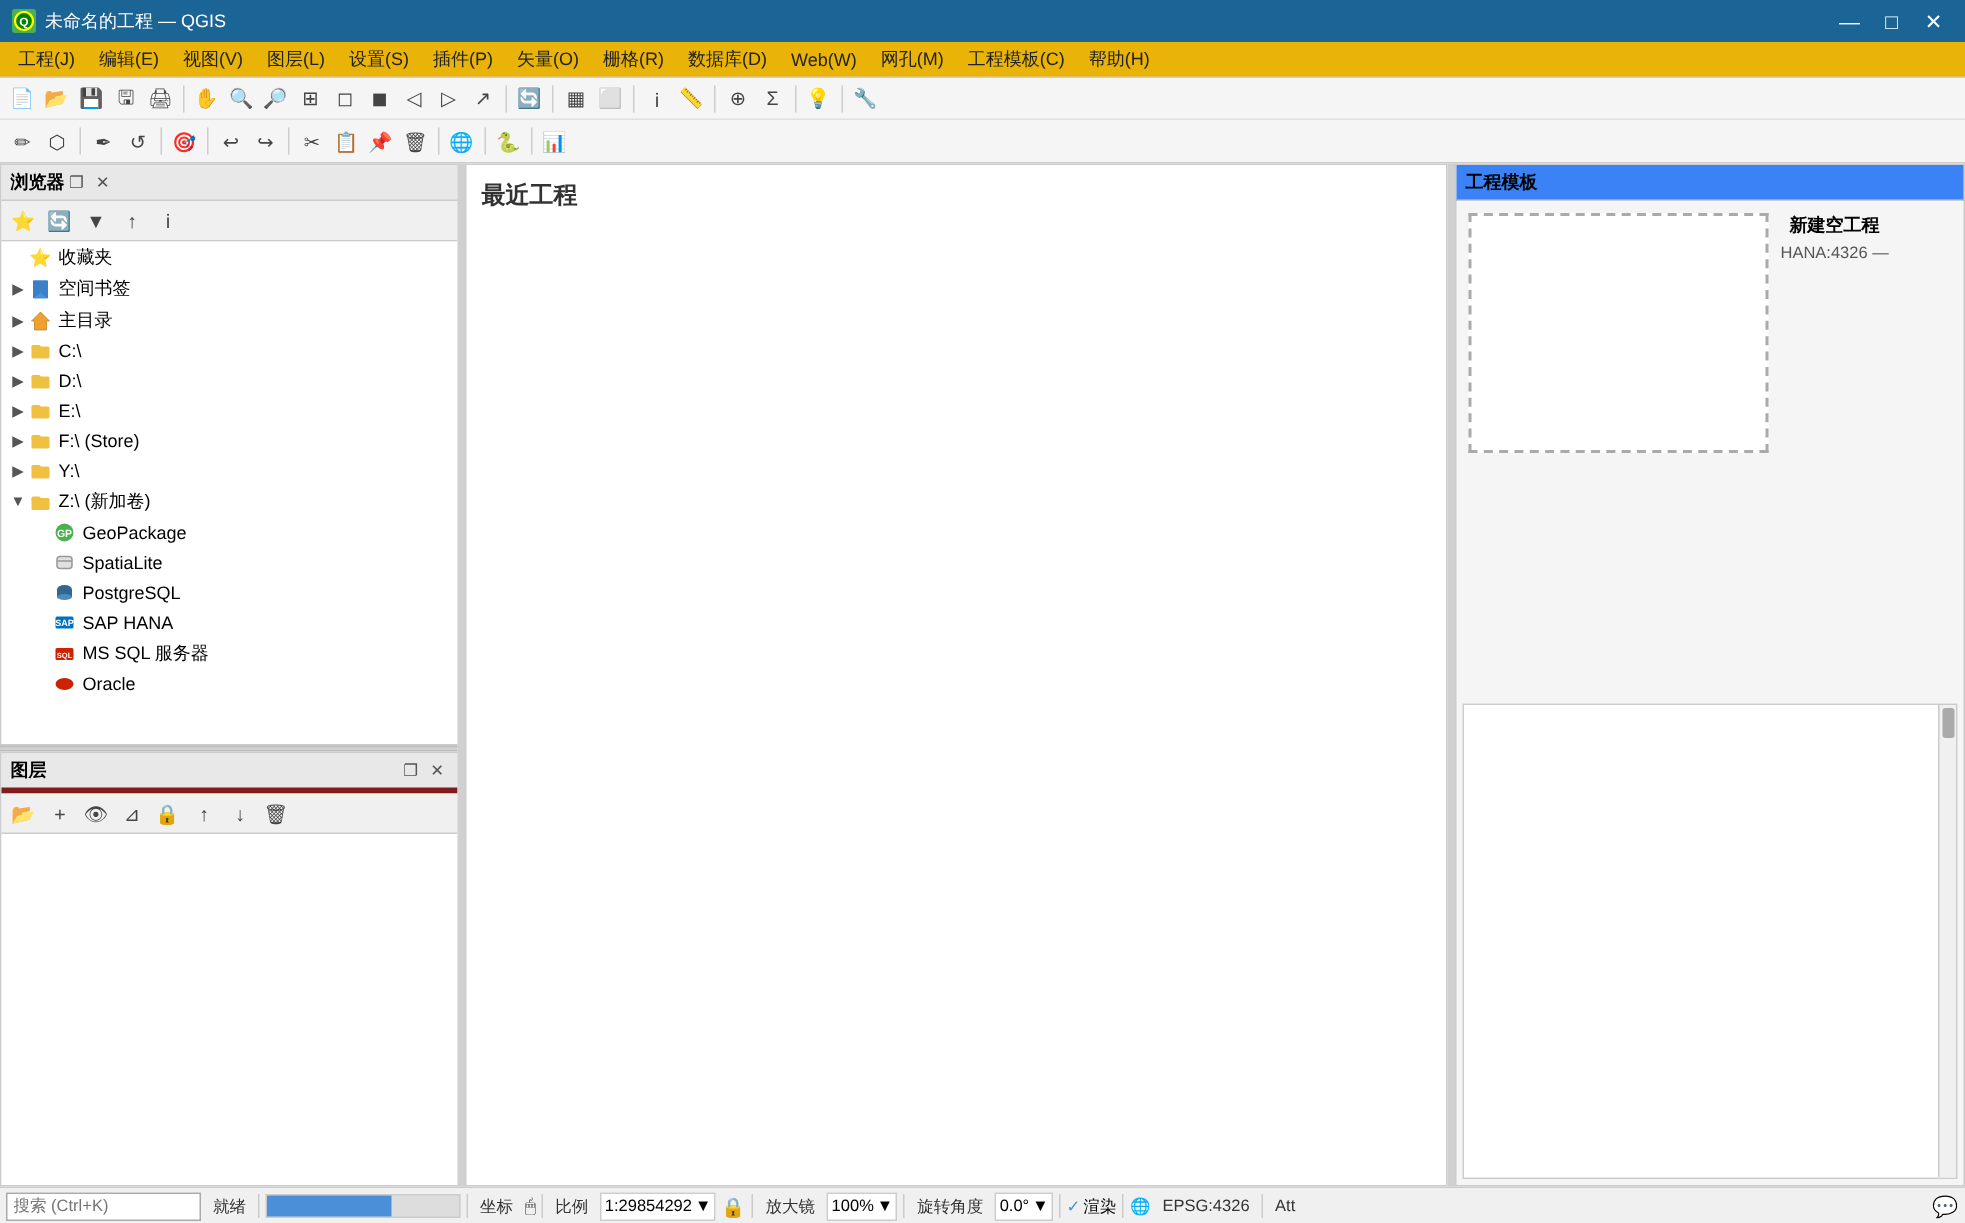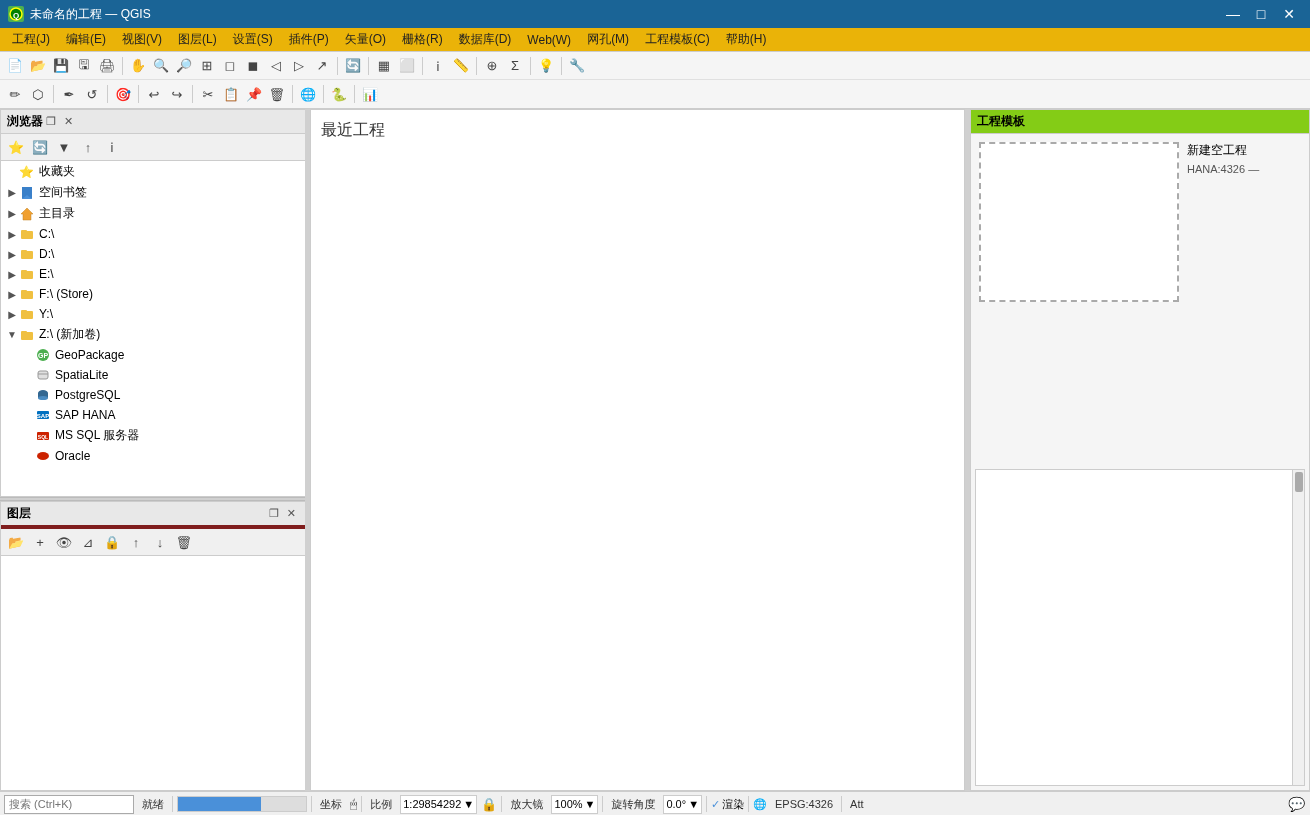--- a/index.html
+++ b/index.html
@@ -46,29 +46,29 @@
     
     #layers-panel { background: #f5f5f5; border: 1px solid #ccc; border-right: none; height: 290px; display: flex; flex-direction: column; flex-shrink: 0; }
     #layers-header { background: #e8e8e8; border-bottom: 4px solid #7f1d1d; padding: 3px 6px; display: flex; align-items: center; justify-content: space-between; }
     #layers-title { font-size: 12px; font-weight: bold; }
     #layers-toolbar { background: #f0f0f0; border-bottom: 1px solid #ccc; padding: 2px 4px; display: flex; align-items: center; gap: 2px; }
     #layers-content { flex: 1; background: white; }
 
     
     #center-area { flex: 1; display: flex; flex-direction: column; border: 1px solid #ccc; background: white; }
     #recent-section { flex: 1; padding: 10px; }
-    #recent-title { font-size: 16px; font-weight: normal; color: #333; margin-bottom: 20px; }
+    #recent-title { font-size: 16px; font-weight: bold; color: #333; margin-bottom: 20px; }
 
     
     #right-panel { width: 340px; flex-shrink: 0; border: 1px solid #ccc; background: #f5f5f5; display: flex; flex-direction: column; }
-    #template-header { background: #84cc16; border-bottom: 1px solid #ccc; padding: 3px 6px; font-size: 12px; font-weight: bold; }
+    #template-header { background: #3b82f6; border-bottom: 1px solid #ccc; padding: 3px 6px; font-size: 12px; font-weight: bold; }
     #template-content { flex: 1; padding: 8px; display: flex; gap: 8px; }
     #template-preview { width: 200px; height: 160px; border: 2px dashed #aaa; background: white; flex-shrink: 0; }
     #template-info { display: flex; flex-direction: column; gap: 4px; }
-    #template-name { font-size: 12px; font-weight: normal; }
+    #template-name { font-size: 12px; font-weight: bold; text-align: center; }
     #template-epsg { font-size: 11px; color: #555; }
 
     
     #statusbar { height: 25px; background: #f0f0f0; border-top: 1px solid #ccc; display: flex; align-items: center; padding: 0 4px; gap: 4px; font-size: 11px; }
     #search-box { height: 19px; border: 1px solid #aaa; background: white; padding: 0 4px; font-size: 11px; width: 130px; }
     .status-label { color: #333; padding: 0 4px; }
     .status-sep { width: 1px; height: 16px; background: #ccc; }
     #progress-bar-container { width: 130px; height: 16px; background: #ddd; border: 1px solid #ccc; }
     #progress-bar { height: 100%; background: #4a90d9; width: 65%; }
     .status-dropdown { height: 19px; border: 1px solid #ccc; background: white; padding: 0 2px; font-size: 11px; display: flex; align-items: center; gap: 2px; cursor: pointer; }

